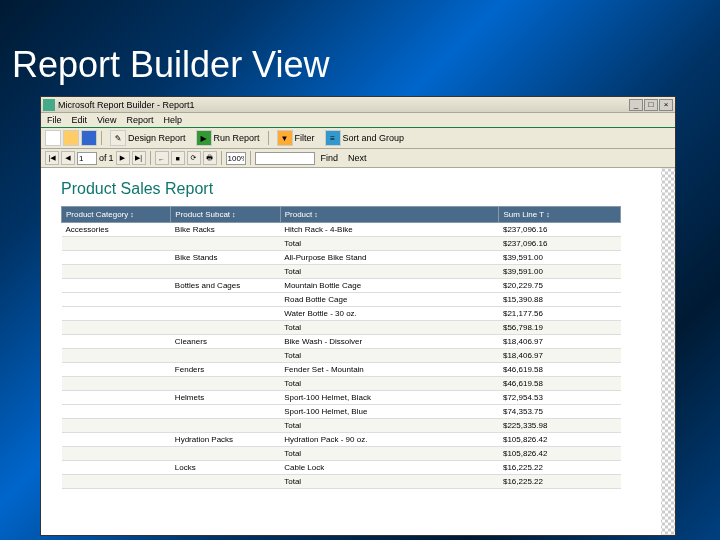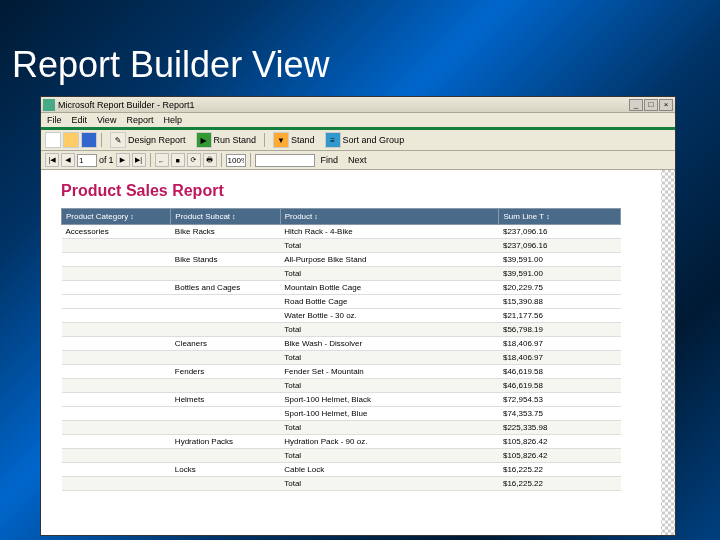--- a/index.html
+++ b/index.html
@@ -4,35 +4,35 @@
 <style>
 * { margin: 0; padding: 0; box-sizing: border-box; font-family: Tahoma, Arial, sans-serif; }
 body { width: 720px; height: 540px; background: linear-gradient(135deg, #001a33 0%, #003366 20%, #0066cc 40%, #003366 60%, #001a33 80%, #004080 100%); overflow: hidden; }
 .slide-title { color: #fff; font-size: 36px; font-weight: normal; padding: 8px 12px 10px 12px; font-family: Arial, sans-serif; margin-top: 36px; }
 .app-window { background: #ece9d8; border: 1px solid #333; margin: 0 40px 0 40px; width: 636px; height: 440px; display: flex; flex-direction: column; font-size: 9px; }
 .titlebar { background: linear-gradient(#ece9d8, #d6d3c4); height: 16px; display: flex; align-items: center; padding: 0 2px; border-bottom: 1px solid #aca899; }
 .titlebar-icon { width: 12px; height: 12px; background: #4a8; margin-right: 3px; }
 .titlebar-text { font-size: 9px; flex: 1; }
 .window-controls { display: flex; gap: 1px; }
 .window-controls span { width: 14px; height: 12px; background: #d4d0c8; border: 1px solid #888; display: inline-flex; align-items: center; justify-content: center; font-size: 8px; cursor: pointer; }
-.menubar { display: flex; gap: 10px; padding: 2px 6px; font-size: 9px; border-bottom: 3px solid #15803d; background: #ece9d8; }
+.menubar { display: flex; gap: 10px; padding: 2px 6px; font-size: 9px; border-bottom: 1px solid #15803d; background: #ece9d8; }
 .menubar span { cursor: pointer; }
 .toolbar { display: flex; align-items: center; gap: 2px; padding: 2px 4px; border-bottom: 1px solid #aca899; background: #ece9d8; }
 .tb-btn { width: 16px; height: 16px; background: #f0ede0; border: 1px solid #ccc; display: inline-flex; align-items: center; justify-content: center; cursor: pointer; font-size: 8px; }
 .tb-label { font-size: 9px; padding: 0 4px; cursor: pointer; display: flex; align-items: center; gap: 2px; }
 .tb-sep { width: 1px; height: 14px; background: #aca899; margin: 0 2px; }
 .navbar { display: flex; align-items: center; gap: 2px; padding: 2px 4px; border-bottom: 1px solid #aca899; background: #ece9d8; }
 .nav-btn { width: 14px; height: 14px; border: 1px solid #bbb; background: #f0ede0; display: inline-flex; align-items: center; justify-content: center; font-size: 7px; cursor: pointer; }
 .nav-page { width: 20px; font-size: 8px; border: 1px solid #999; padding: 1px; }
 .zoom { width: 20px; font-size: 8px; border: 1px solid #999; padding: 1px; }
 .find-input { width: 60px; font-size: 8px; border: 1px solid #999; padding: 1px; }
 .report-area { flex: 1; background: #fff; overflow: auto; position: relative; }
 .report-area::after { content: ""; position: absolute; right: 0; top: 0; bottom: 0; width: 14px; background: repeating-conic-gradient(#ccc 0% 25%, #fff 0% 50%) 50% / 6px 6px; }
 .report-content { padding: 12px 20px; }
-.report-title { font-size: 16px; font-weight: bold; color: #be185d; margin-bottom: 8px; }
+.report-title { font-size: 16px; font-weight: normal; color: #0f766e; margin-bottom: 8px; }
 table.rpt { border-collapse: collapse; width: 560px; font-size: 8px; }
 table.rpt th { background: #4a6a8a; color: #fff; text-align: left; padding: 3px 4px; border: 1px solid #89a; font-weight: normal; position: relative; }
 table.rpt th .sort { font-size: 7px; margin-left: 2px; }
 table.rpt td { border-bottom: 1px solid #ddd; padding: 2px 4px; vertical-align: top; }
 .col-cat { width: 90px; }
 .col-sub { width: 90px; }
 .col-prod { width: 180px; }
 .col-amt { width: 100px; }
 tr.total td { font-weight: normal; background: #f6f6f0; }
 .icon-save { background: #36c; }
@@ -71,26 +71,26 @@
     <div class="tb-btn icon-new"></div>
     <div class="tb-btn icon-open"></div>
     <div class="tb-btn icon-save"></div>
     <div class="tb-sep"></div>
     <div class="tb-label">
         <span class="tb-btn">✎</span>
         <span>Design Report</span>
       </div>
     <div class="tb-label">
         <span class="tb-btn icon-run">▶</span>
-        <span>Run Stand</span>
+        <span>Run Report</span>
       </div>
     <div class="tb-sep"></div>
     <div class="tb-label">
         <span class="tb-btn icon-filter">▼</span>
-        <span>Stand</span>
+        <span>Filter</span>
       </div>
     <div class="tb-label">
         <span class="tb-btn icon-sort">≡</span>
         <span>Sort and Group</span>
       </div>
   </div>
 
   <div class="navbar">
     <div class="nav-btn">|◀</div>
     <div class="nav-btn">◀</div>

